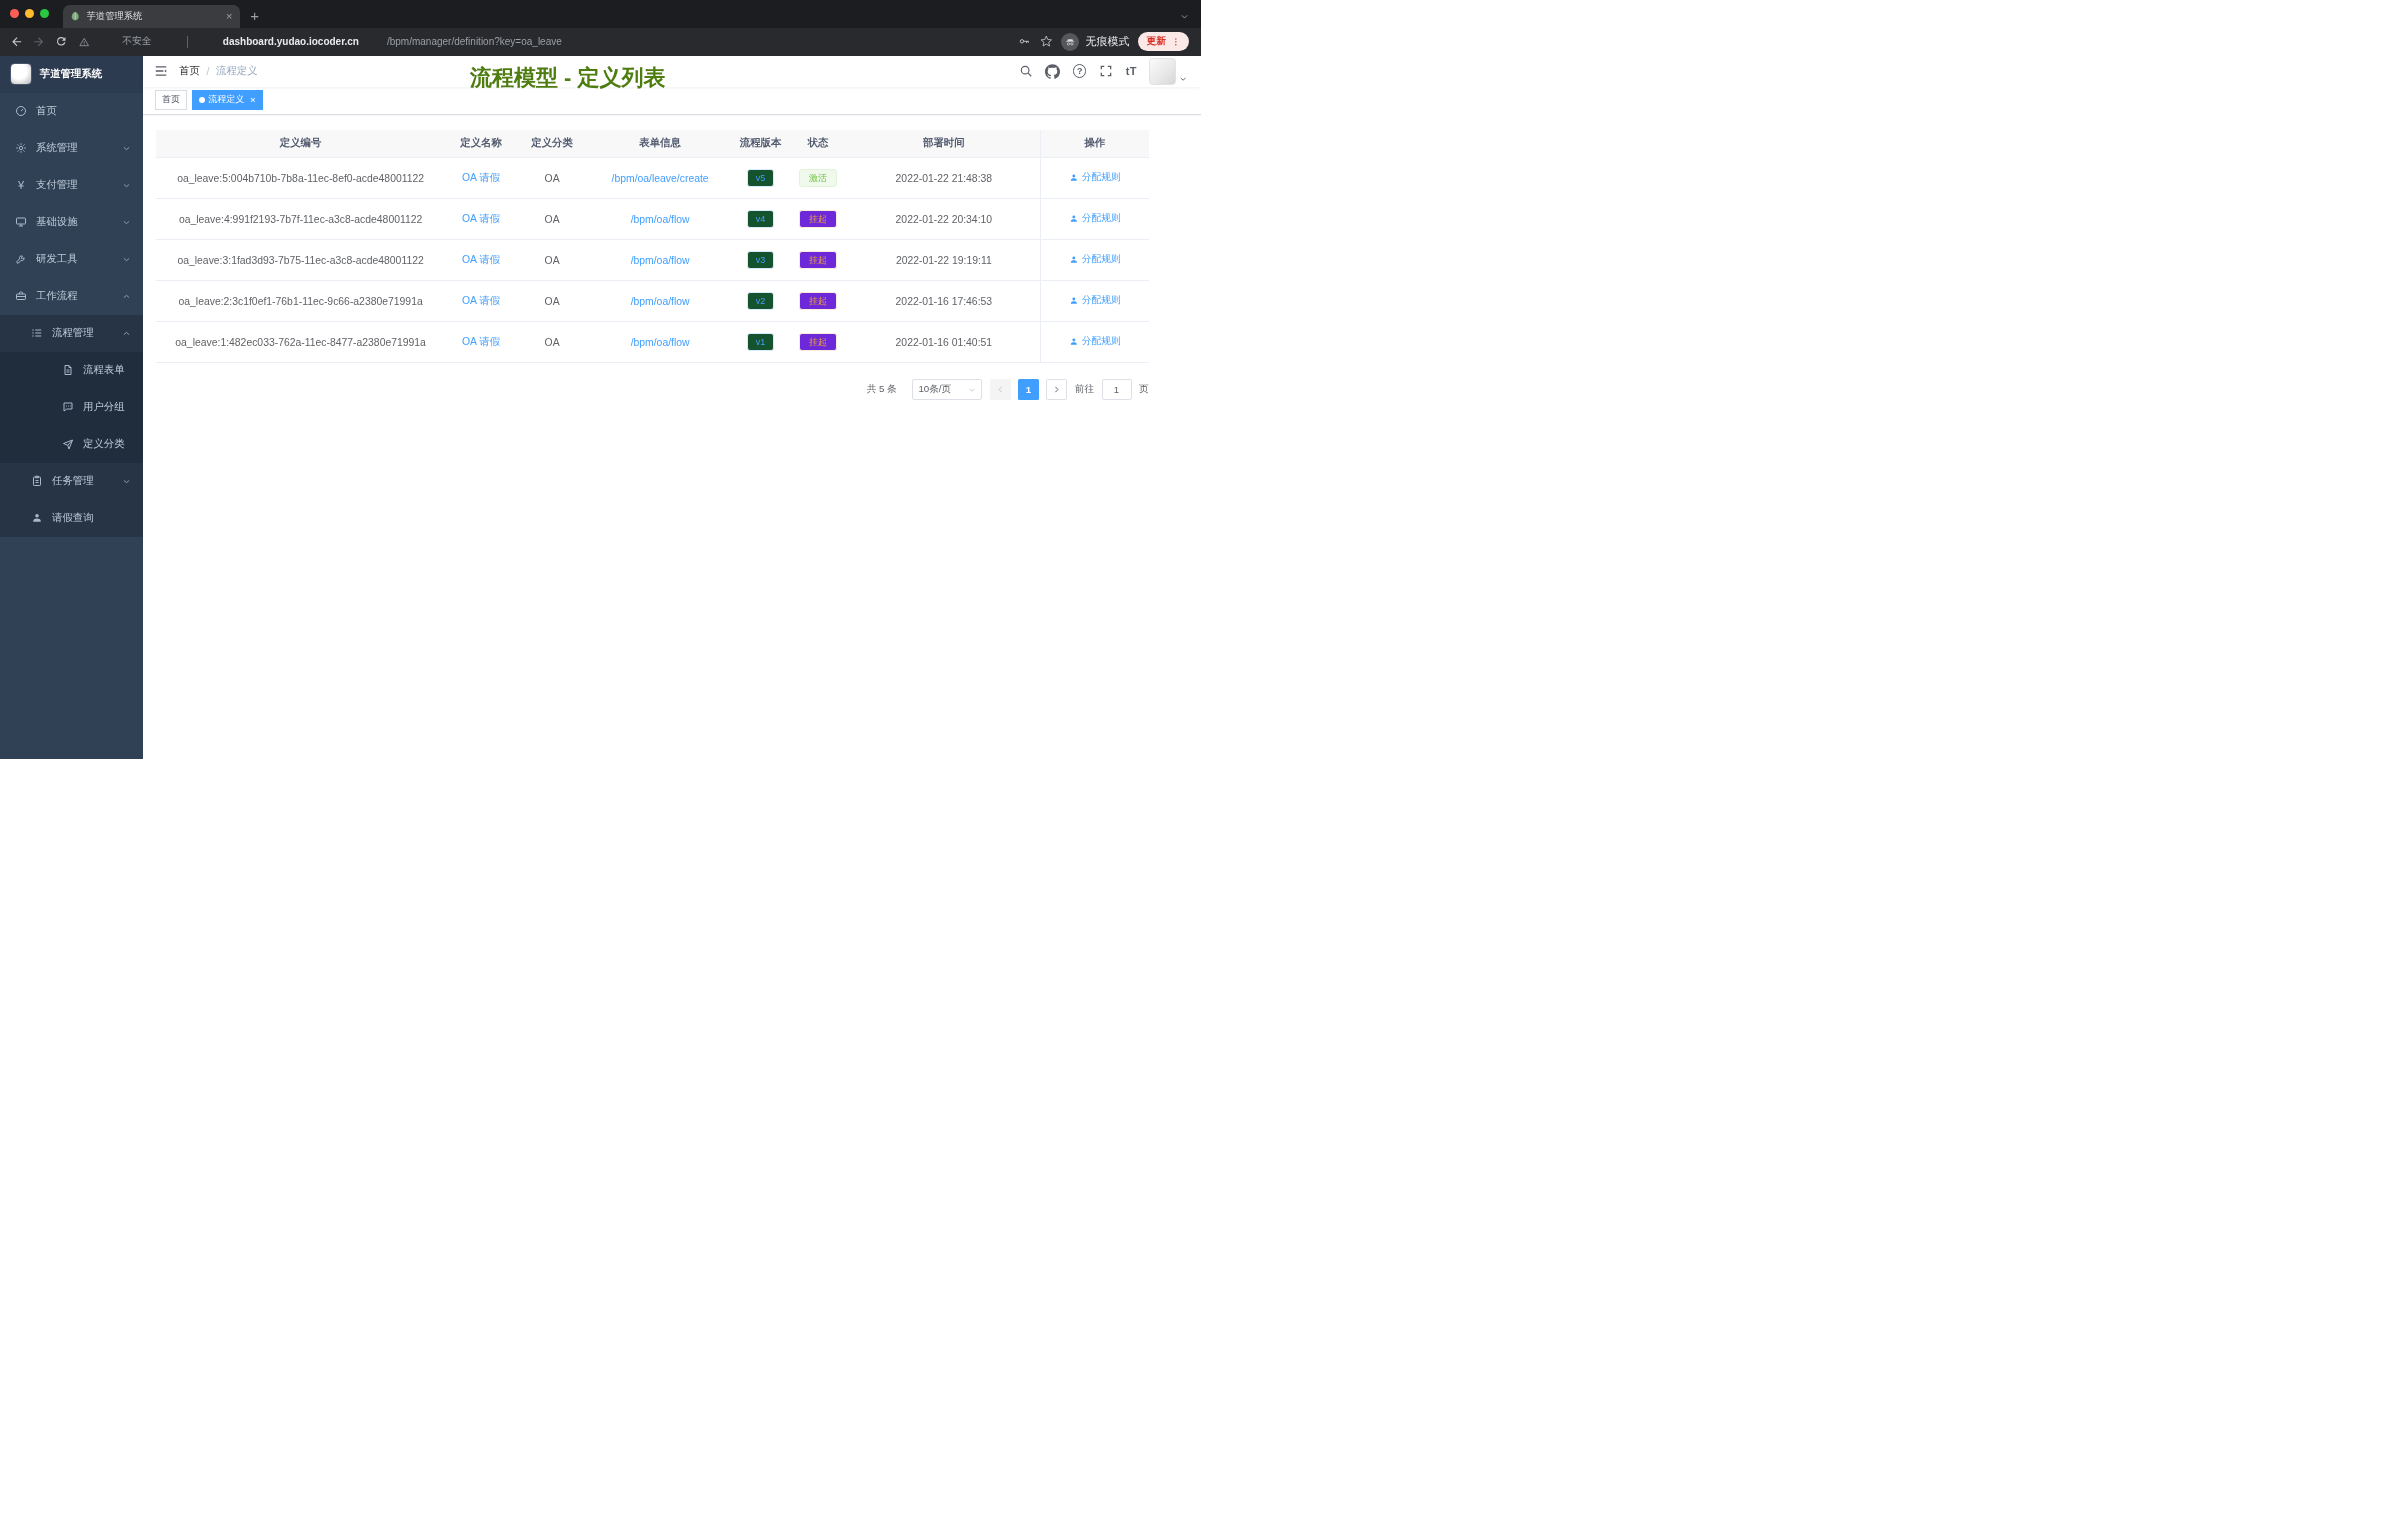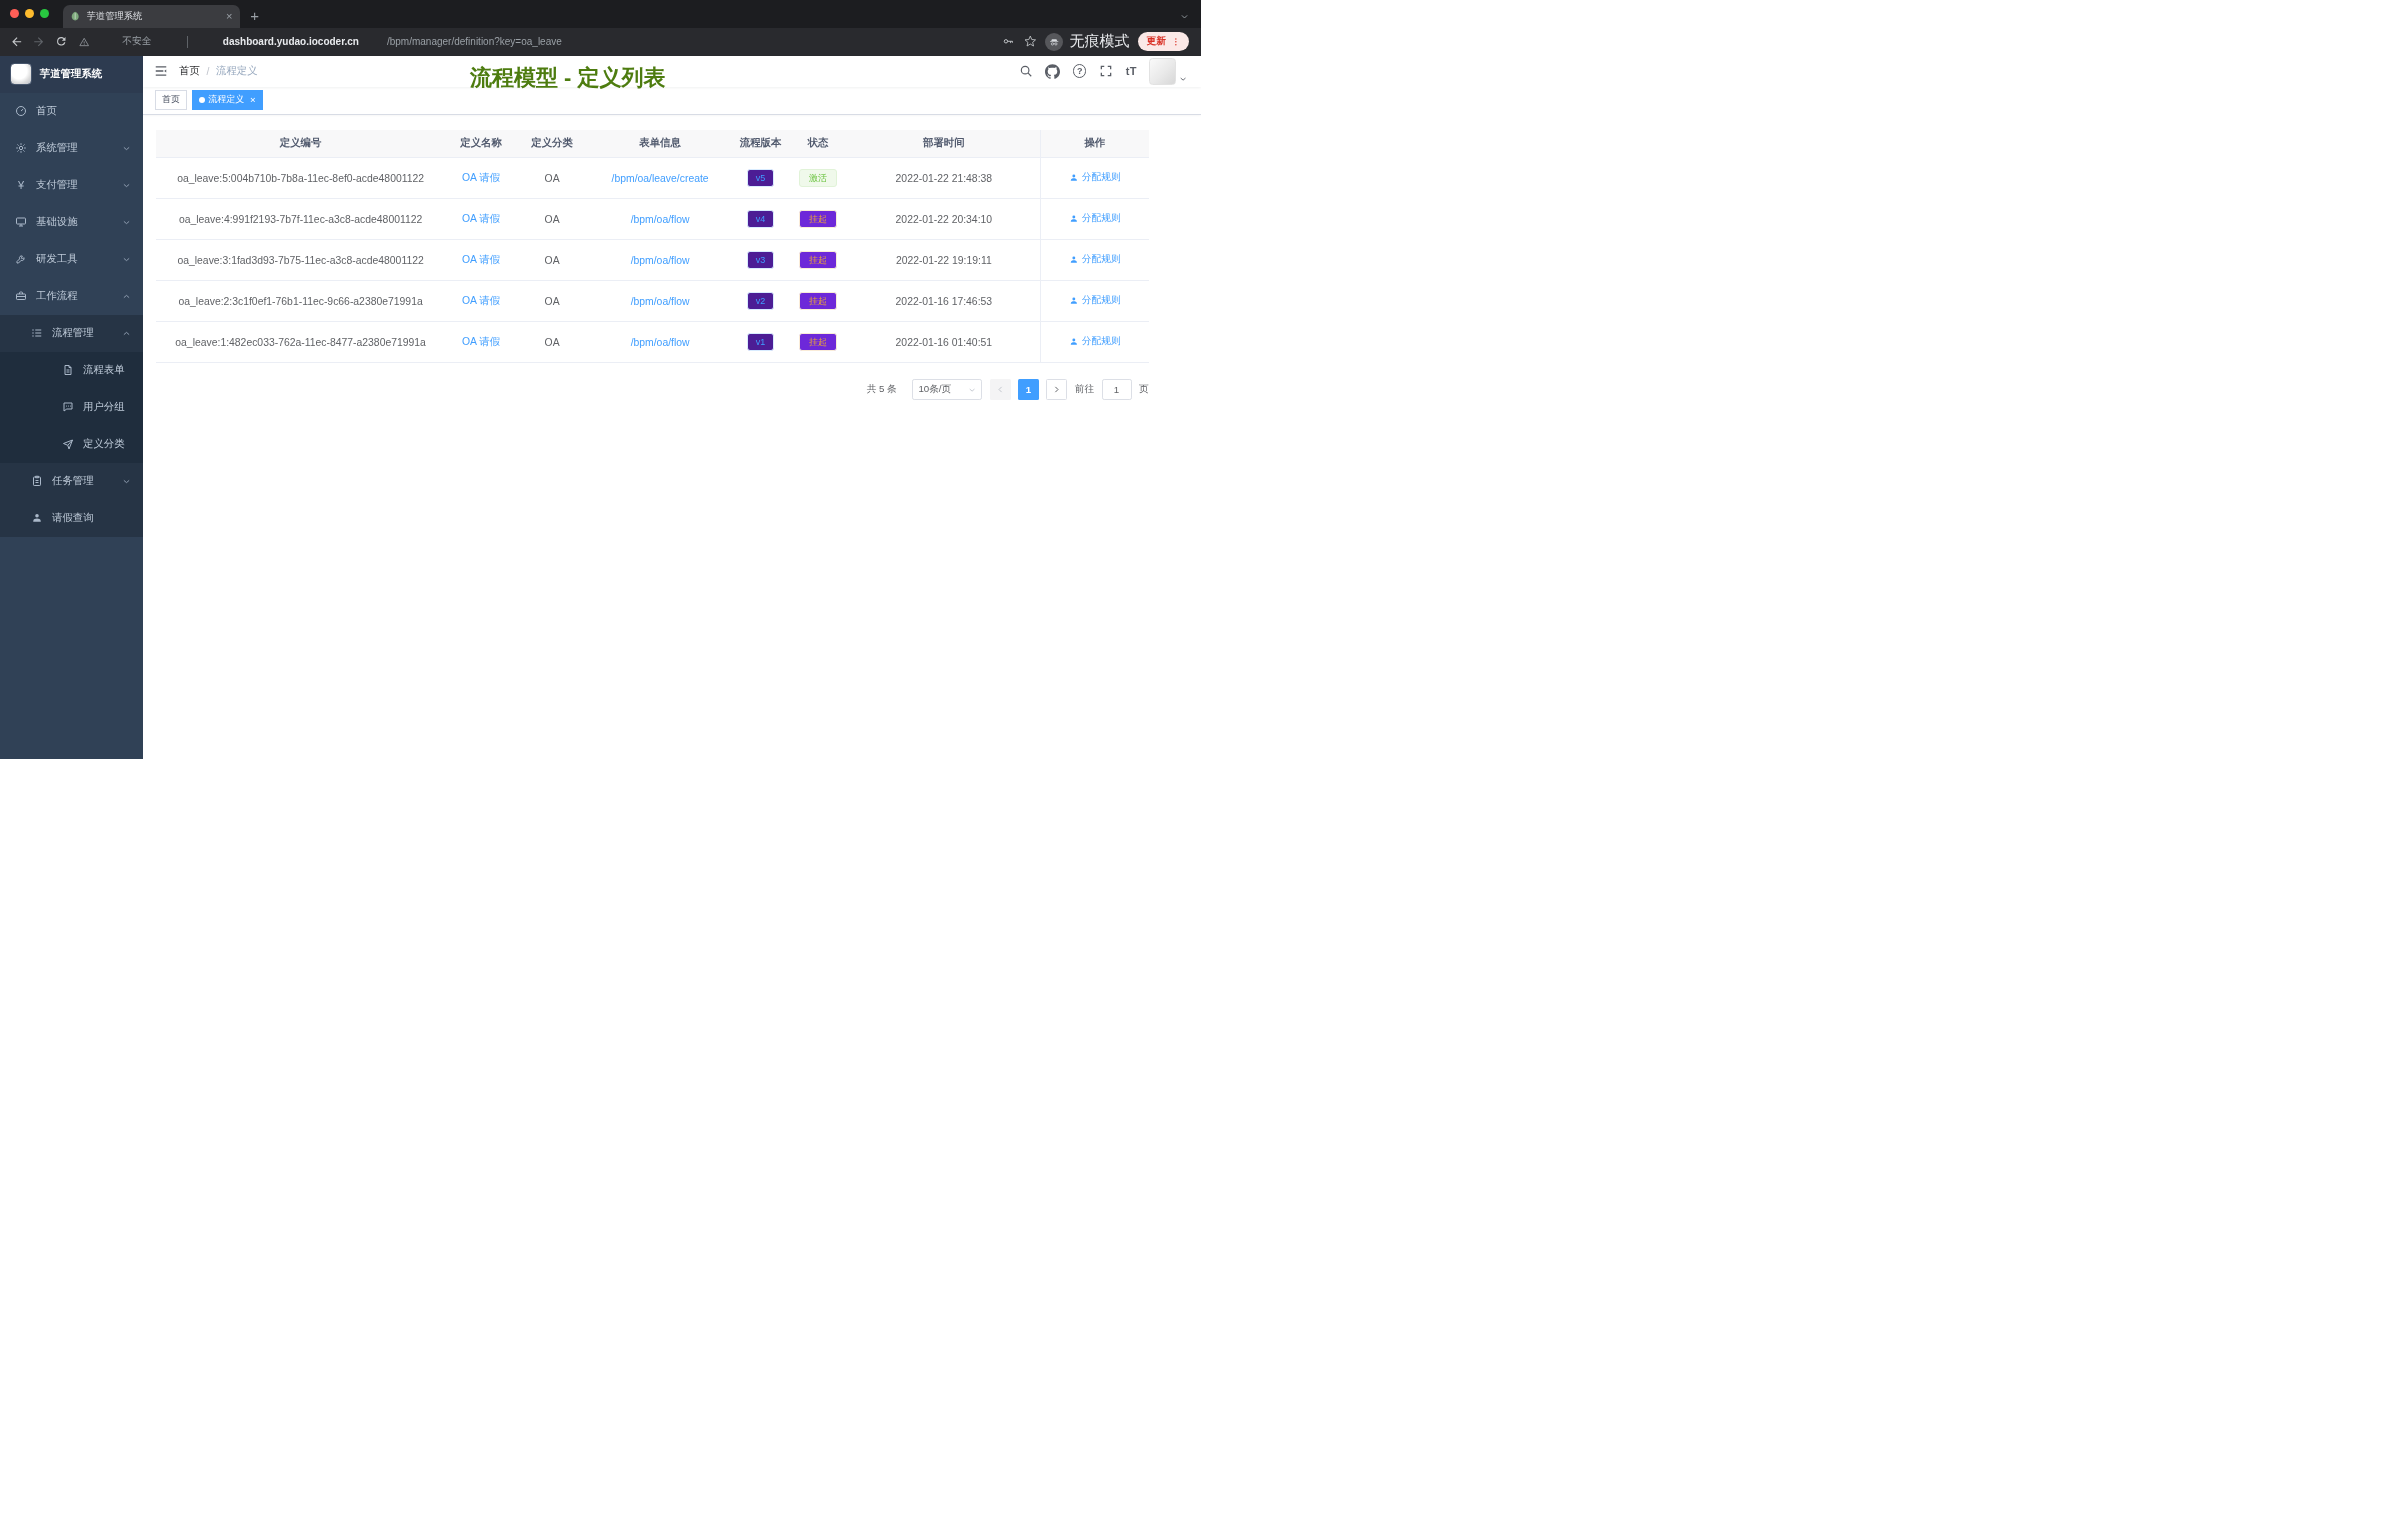--- a/index.html
+++ b/index.html
@@ -22,21 +22,21 @@
   .navbtn.disabled { color:#5f6368; }
   .urlarea { flex:1; display:flex; align-items:center; margin:0 7.4px; min-width:0;gap:28px; }
   .sec-label { color:#9aa0a6; font-size:9.7px; margin-left:4.5px; }
   .sec-divider { width:0.7px; height:12px; background:#5f6368; margin:0 7.4px; }
   .url-host { color:#e8eaed; font-size:10px; font-weight:700; white-space:nowrap; }
   .url-path { color:#9aa0a6; font-size:10px; white-space:nowrap; }
   .tb-right { display:flex; align-items:center; gap:9px; margin-right:6px; }
   .tb-icon { color:#c7cacd; display:flex; align-items:center; }
   .incog { display:flex; align-items:center; gap:6px; }
   .incog-badge { width:18px; height:18px; border-radius:50%; background:#56575b; display:flex; align-items:center; justify-content:center; color:#dadce0; }
-  .incog-label { color:#e8eaed; font-size:15px; }
+  .incog-label { color:#e8eaed; font-size:11px; }
   .update-pill { height:19.3px; border-radius:9.7px; background:#fbe9e7; color:#d93025; display:flex; align-items:center; gap:5.2px; padding:0 8.2px; font-size:9.7px; font-weight:700; }
 
   
   .app { display:flex; height:703px; }
   .sidebar { width:143px; background:#304156; display:flex; flex-direction:column; flex:none; }
   .logo-bar { height:37px; display:flex; align-items:center; gap:7.4px; padding-left:10.4px; background:#2d3b50; flex:none; }
   .logo-img { width:22px; height:22px; border-radius:4.5px; background:radial-gradient(circle at 40% 35%, #ffffff 0 45%, #dcdcdc 70%, #b9bec6); border:0.7px solid #47566d; }
   .logo-title { color:#ffffff; font-size:10.4px; font-weight:700; }
   .menu { flex:1; overflow:hidden; }
   .menu-item { height:37px; display:flex; align-items:center; color:#bfcbd9; font-size:10.4px; position:relative; cursor:pointer; }
@@ -74,21 +74,21 @@
   .tag-dot { width:6px; height:6px; border-radius:50%; background:#fff; }
   .tag-close { font-size:9.7px; margin-left:2.2px; line-height:1; }
 
   
   .content { padding:15px 0 0 12.6px; }
   table { border-collapse:collapse; table-layout:fixed; width:993px; font-size:10.4px; color:#606266; }
   thead th { height:28px; background:#f8f8f9; color:#515a6e; font-weight:700; font-size:10.4px; border-bottom:0.7px solid #ebeef5; text-align:center;margin-top:44px; }
   tbody td { height:41px; border-bottom:0.7px solid #ebeef5; text-align:center; color:#606266; }
   .op-col { border-left:0.7px solid #ebeef5; }
   .link { color:#409eff; cursor:pointer; }
-  .tag-ver { display:inline-block; min-width:27px; padding:0 6px; height:18px; line-height:16.3px; border:0.7px solid #d9ecff; background:#4c1d95; color:#409eff; border-radius:3px; font-size:9px; }
+  .tag-ver { display:inline-block; min-width:27px; padding:0 6px; height:18px; line-height:16.3px; border:0.7px solid #d9ecff; background:#14532d; color:#409eff; border-radius:3px; font-size:9px; }
   .tag-status { display:inline-block; padding:0 9px; height:18px; line-height:16.3px; border-radius:3px; font-size:9px; border:0.7px solid transparent; }
   .tag-status.success { background:#f0f9eb; border-color:#e1f3d8; color:#67c23a; }
   .tag-status.warning { background:#6d28d9; border-color:#faecd8; color:#e6a23c; }
   .op-link { color:#409eff; font-size:9.7px; display:inline-flex; align-items:center; gap:3px; cursor:pointer; }
 
   
   .pagination { width:993px; margin-top:16.3px; display:flex; justify-content:flex-end; align-items:center; gap:7.4px; font-size:9.7px; color:#606266; }
   .pg-total { margin-right:8px; }
   .pg-select { width:70px; height:21px; border:0.7px solid #dcdfe6; border-radius:2.2px; display:flex; align-items:center; justify-content:space-between; padding:0 5.2px; color:#606266; background:#fff; cursor:pointer; }
   .pg-select .caret { color:#c0c4cc; display:flex; }

